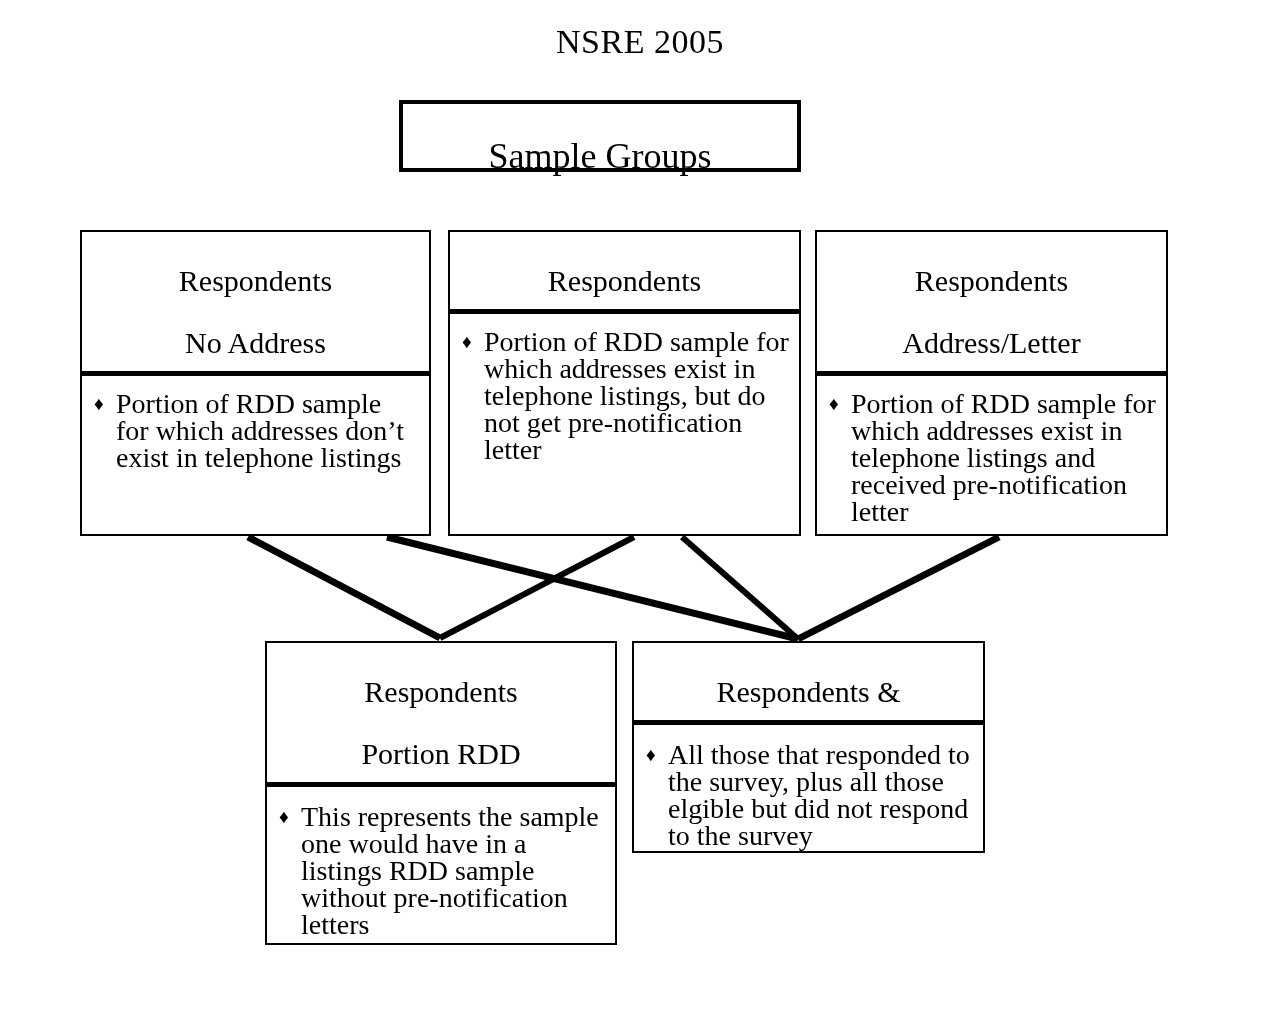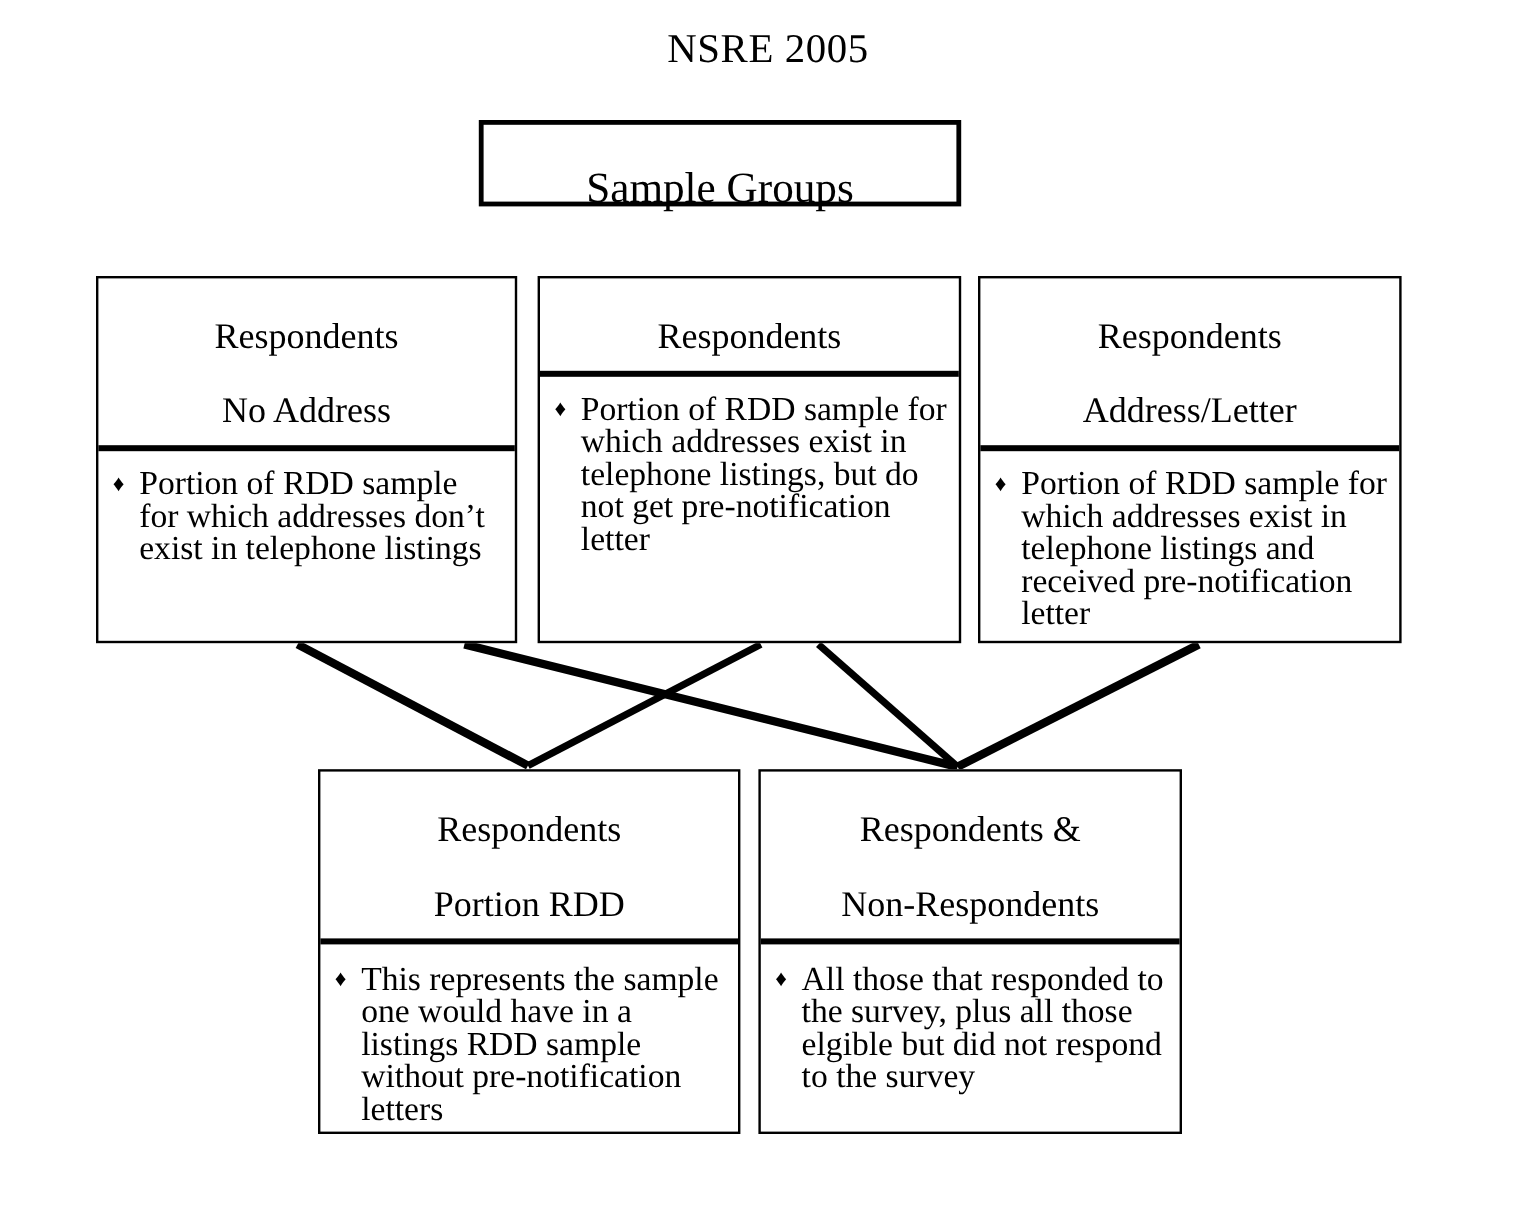--- a/index.html
+++ b/index.html
@@ -101,21 +101,21 @@
     font-size: 28px;
     line-height: 27px;
     font-family: "Liberation Serif", "DejaVu Serif", serif;
   }
 
   
   #card-no-address   { left: 80px;  top: 230px; width: 351px; height: 306px; }
   #card-addr-noletter{ left: 448px; top: 230px; width: 353px; height: 306px; }
   #card-addr-letter  { left: 815px; top: 230px; width: 353px; height: 306px; }
   #card-standard-rdd { left: 265px; top: 641px; width: 352px; height: 304px; }
-  #card-resp-nonresp { left: 632px; top: 641px; width: 353px; height: 304px; }
+  #card-resp-nonresp { left: 632px; top: 641px; width: 353px; height: 212px; }
 
   #card-addr-noletter .card-header,
   #card-addr-letter .card-header,
   #card-resp-nonresp .card-header { font-size: 30px; }
 
   #card-standard-rdd .card-body,
   #card-resp-nonresp .card-body { padding-top: 16px; }
 
   
   #connectors {
@@ -194,21 +194,20 @@
       <div class="bullet-row">
         <span class="bullet-mark">♦</span>
         <span class="bullet-text">This represents the sample one would have in a listings RDD sample without pre-notification letters</span>
       </div>
     </div>
   </div>
 
   <div class="group-card" id="card-resp-nonresp">
     <div class="card-header">
       <span>Respondents &amp;</span>
-      <span class="line2">Non-Respondents</span>
     </div>
     <div class="card-body">
       <div class="bullet-row">
         <span class="bullet-mark">♦</span>
         <span class="bullet-text">All those that responded to the survey, plus all those elgible but did not respond to the survey</span>
       </div>
     </div>
   </div>
 
 </div>

